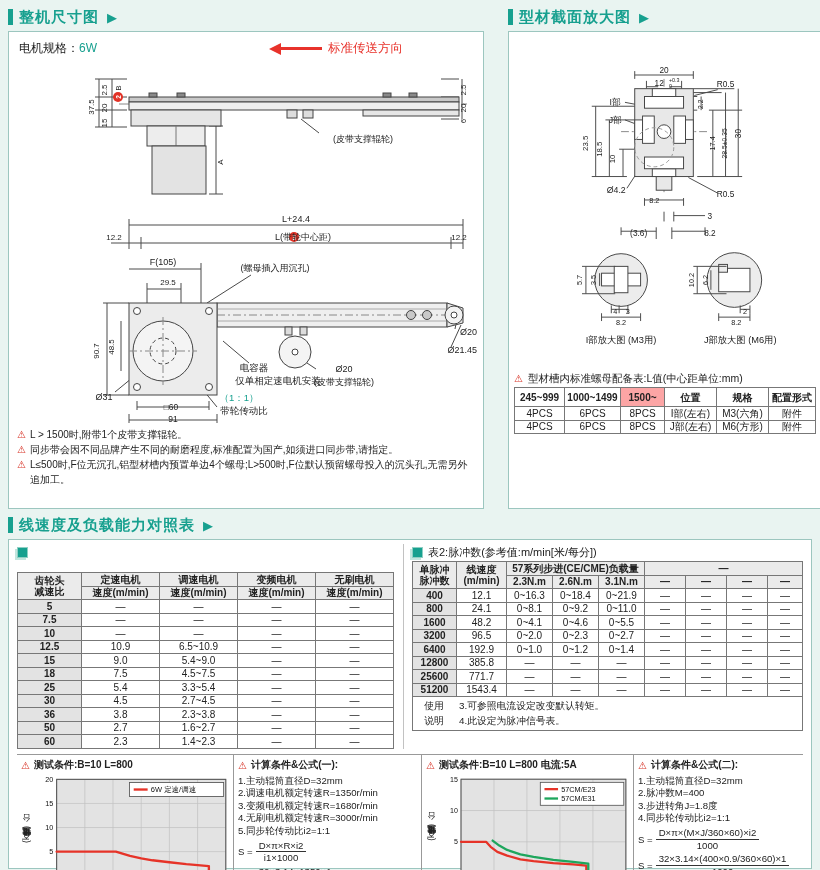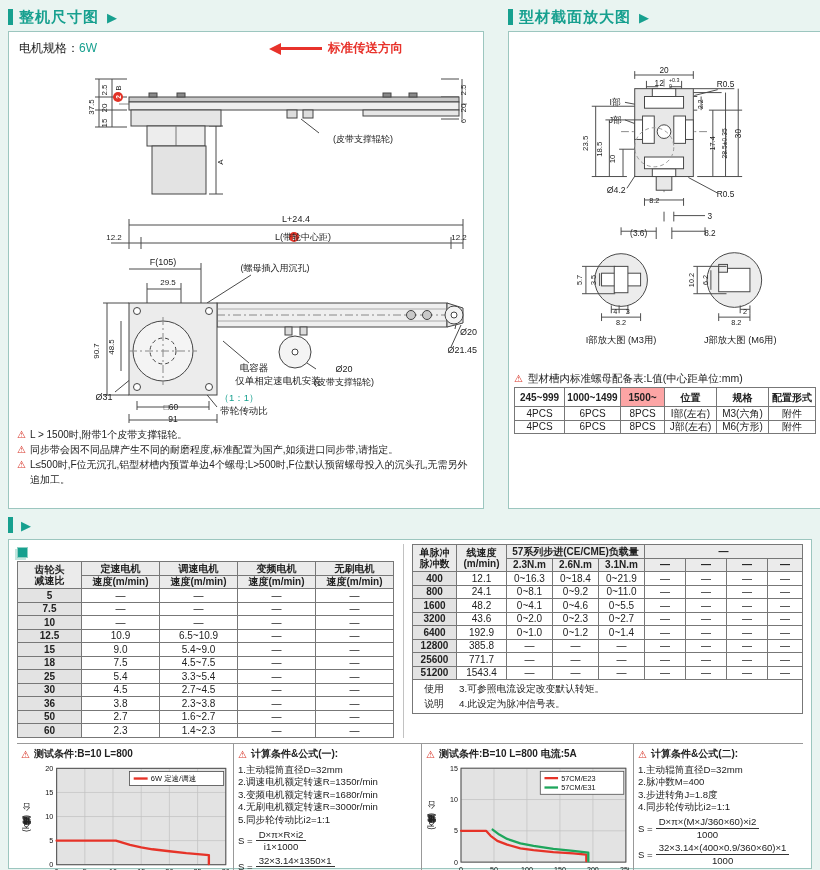--- a/index.html
+++ b/index.html
@@ -10,21 +10,21 @@
   .sec-txt{color:#17a08f;font-weight:bold;font-size:15px;letter-spacing:1px;}
   .sec-arr{color:#17a08f;font-size:13px;margin-left:2px;}
   .box{background:#fff;border:1px solid #9cc6bf;box-sizing:border-box;}
   .toprow{display:flex;gap:24px;}
   .col-l{width:480px;}
   .col-r{flex:1;}
   .box-l{height:478px;padding:2px 2px 0 2px;}
   .box-r{height:478px;padding:2px 5px;}
   .motorline{display:flex;align-items:flex-start;justify-content:space-between;padding:6px 8px 0 8px;font-size:12px;}
   .motor-val{color:#17a08f;}
-  .dirarrow{display:flex;align-items:center;color:#e8322b;font-weight:bold;font-size:12.5px;margin-right:70px;gap:6px;}
+  .dirarrow{display:flex;align-items:center;color:#e8322b;font-weight:normal;font-size:12.5px;margin-right:70px;gap:6px;}
   .arr-head{width:0;height:0;border-top:6px solid transparent;border-bottom:6px solid transparent;border-right:12px solid #e8322b;}
   .arr-line{width:42px;height:3px;background:#e8322b;margin-left:-7px;}
   svg text{font-family:"Liberation Sans","DejaVu Sans",sans-serif;}
   .notes{padding:0 6px;}
   .note{font-size:10px;line-height:1.5;color:#222;display:flex;gap:4px;align-items:flex-start;}
   .warn{color:#d93a2e;font-size:10px;line-height:1.5;flex:none;}
   .mid{margin-top:5px;}
   .box-m{height:330px;padding:4px 8px 0 8px;}
   .tablesrow{display:flex;}
   .t1wrap{width:378px;}
@@ -522,30 +522,31 @@
               </tr>
             </tbody>
         </table>
       </div>
     </div>
   </div>
 
   <div class="mid">
     <div class="sec-head">
       <span class="sec-bar"></span>
+      <span class="sec-txt">线速度及负载能力对照表</span>
       <span class="sec-arr">▶</span>
     </div>
     <div class="box box-m">
       <div class="tablesrow">
 
         <div class="t1wrap">
           <div class="ttl">
             <span class="sq"></span>
           </div>
-          <table class="dt" style="width:376px;">
+          <table class="dt" style="width:376px;margin-top:11px;">
             <colgroup>
                 <col style="width:64px">
                 <col style="width:78px">
                 <col style="width:78px">
                 <col style="width:78px">
                 <col style="width:78px">
               </colgroup>
             <thead>
               <tr>
                 <th rowspan="2">齿轮头
@@ -638,20 +639,24 @@
                   <td>2.3</td>
                   <td>1.4~2.3</td>
                   <td>—</td>
                   <td>—</td>
                 </tr>
               </tbody>
           </table>
         </div>
 
         <div class="t2wrap">
+          <div class="ttl">
+            <span class="sq"></span>
+            <span>表2:脉冲数(参考值:m/min[米/每分])</span>
+          </div>
           <table class="dt" style="width:100%;">
             <colgroup>
                 <col style="width:44px">
                 <col style="width:50px">
                 <col style="width:46px">
                 <col style="width:46px">
                 <col style="width:46px">
                 <col style="width:41px">
                 <col style="width:41px">
                 <col style="width:41px">
@@ -705,21 +710,21 @@
                   <td>0~4.1</td>
                   <td>0~4.6</td>
                   <td>0~5.5</td>
                   <td>—</td>
                   <td>—</td>
                   <td>—</td>
                   <td>—</td>
                 </tr>
                 <tr>
                   <td class="rh">3200</td>
-                  <td>43.6</td>
+                  <td>96.5</td>
                   <td>0~2.0</td>
                   <td>0~2.3</td>
                   <td>0~2.7</td>
                   <td>—</td>
                   <td>—</td>
                   <td>—</td>
                   <td>—</td>
                 </tr>
                 <tr>
                   <td class="rh">6400</td>

